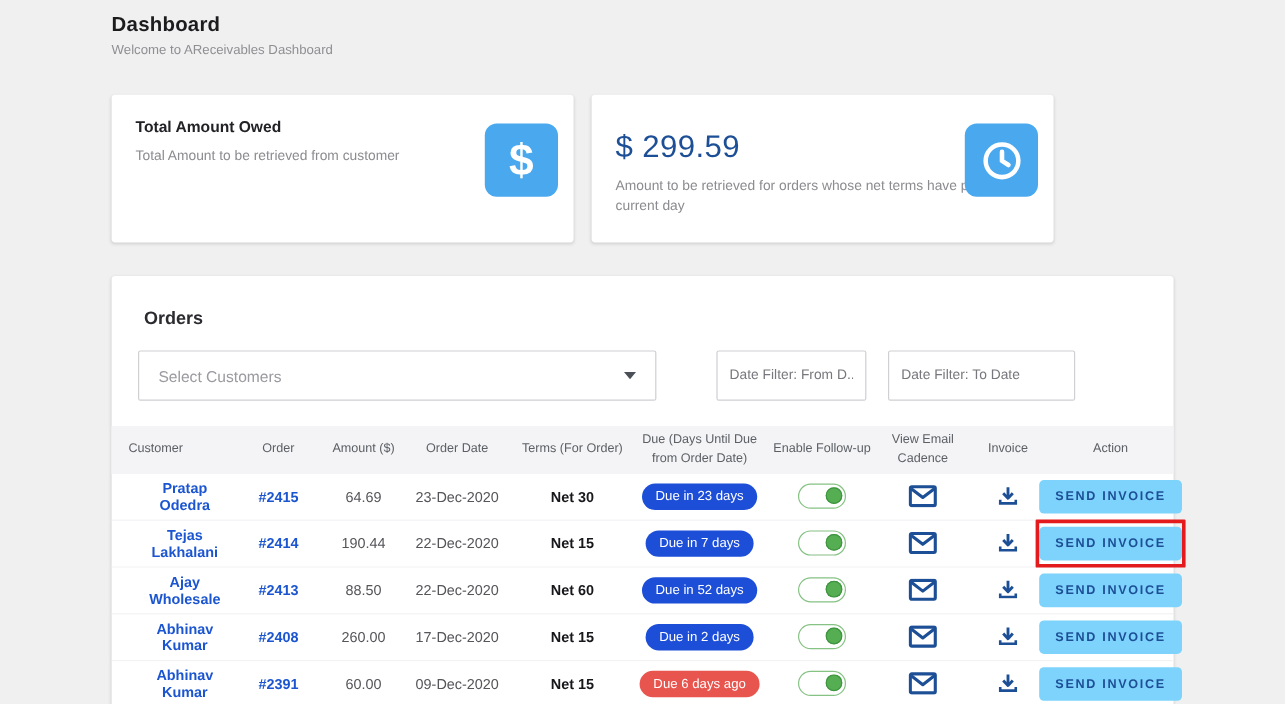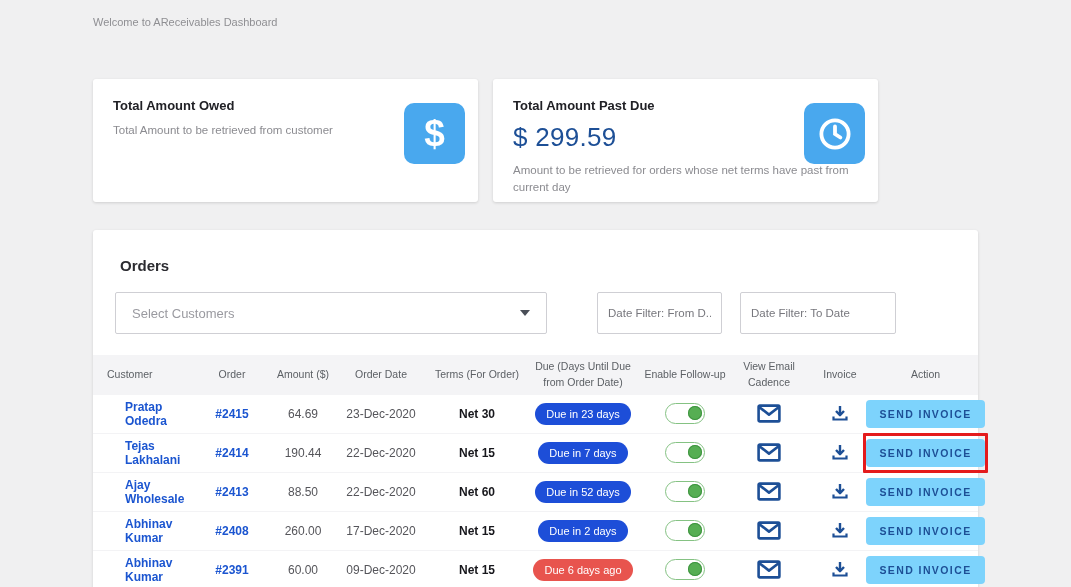--- a/index.html
+++ b/index.html
@@ -58,21 +58,21 @@
     grid-template-columns:100px 78px 64px 92px 100px 112px 92px 76px 66px 105px;
     align-items:center;
   }
   .thead-row { background:#f4f4f6; min-height:38px; }
   .th {
     font-size:10.5px; color:#5c6065; text-align:center; line-height:1.5; padding:4px 2px;
   }
   .th-customer { text-align:left; padding-left:14px; }
   .trow { height:39px; border-bottom:1px solid #f3f3f5; }
   .td { font-size:12px; text-align:center; color:#55555a; }
-  .td-customer { text-align:left; padding-left:32px; }
+  .td-customer { text-align:center; padding-left:22px; }
   .link-blue { color:#1b55d0; font-weight:bold; font-size:12px; text-decoration:none; cursor:pointer; }
   .td-terms { font-weight:bold; color:#17171c; }
 
   .badge {
     display:inline-block; padding:5px 11px; border-radius:13px;
     font-size:11px; color:#fff; white-space:nowrap;
   }
   .badge--blue { background:#1d4ed8; }
   .badge--red  { background:#e8544e; }
 
@@ -100,35 +100,35 @@
     border:3px solid #e41b1c; border-radius:1px; pointer-events:none;
   }
   .annotated .annotation-box { display:block; }
 </style>
 </head>
 <body>
 
 <div class="page">
 
   <div class="page-header">
+    <div class="page-title">Dashboard</div>
     <div class="page-subtitle">Welcome to AReceivables Dashboard</div>
   </div>
 
   <div class="cards-row">
 
     <div class="summary-card">
       <div class="card-title">Total Amount Owed</div>
       <div class="card-desc">Total Amount to be retrieved from customer</div>
       <div class="card-icon">
         <span class="dollar-glyph">$</span>
       </div>
     </div>
 
     <div class="summary-card">
-      <div class="card-title">Total Amount Past Due</div>
       <div class="card-amount">$ 299.59</div>
       <div class="card-desc">Amount to be retrieved for orders whose net terms have past from current day</div>
       <div class="card-icon">
         <svg width="38" height="38" viewBox="0 0 24 24">
           <circle cx="12" cy="12" r="8.6" fill="none" stroke="#fff" stroke-width="2.4"></circle>
           <path d="M12 7.2 V12 l3.4 2.2" fill="none" stroke="#fff" stroke-width="2.4" stroke-linecap="round"></path>
         </svg>
       </div>
     </div>
 

